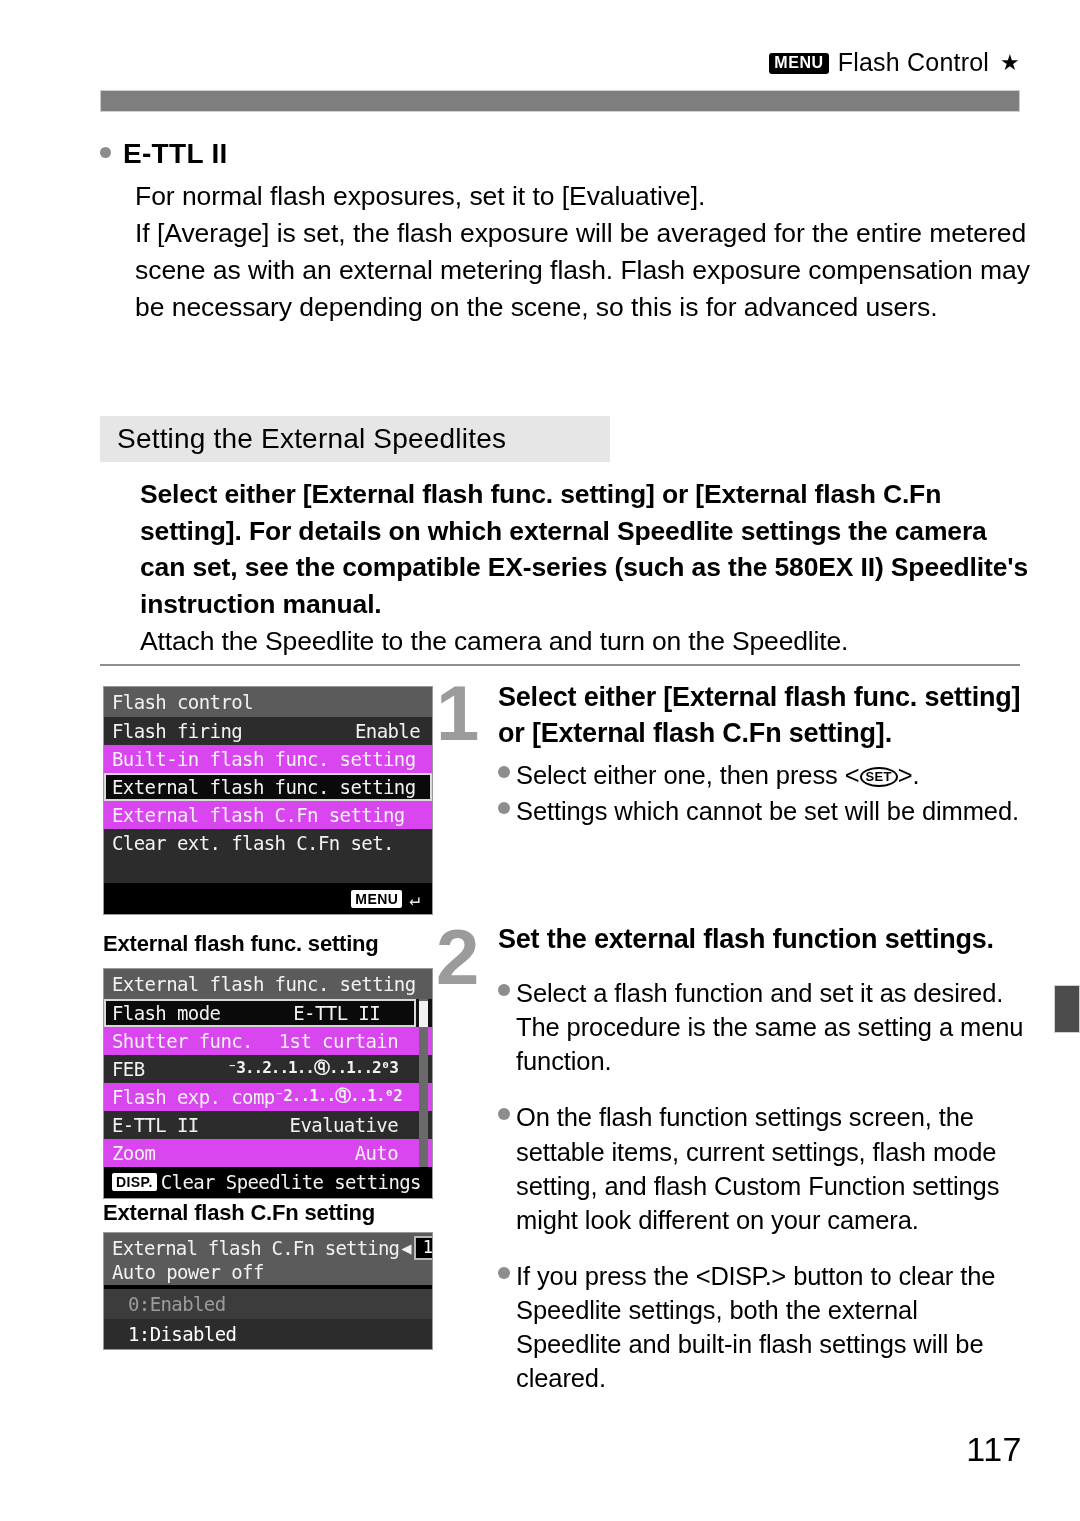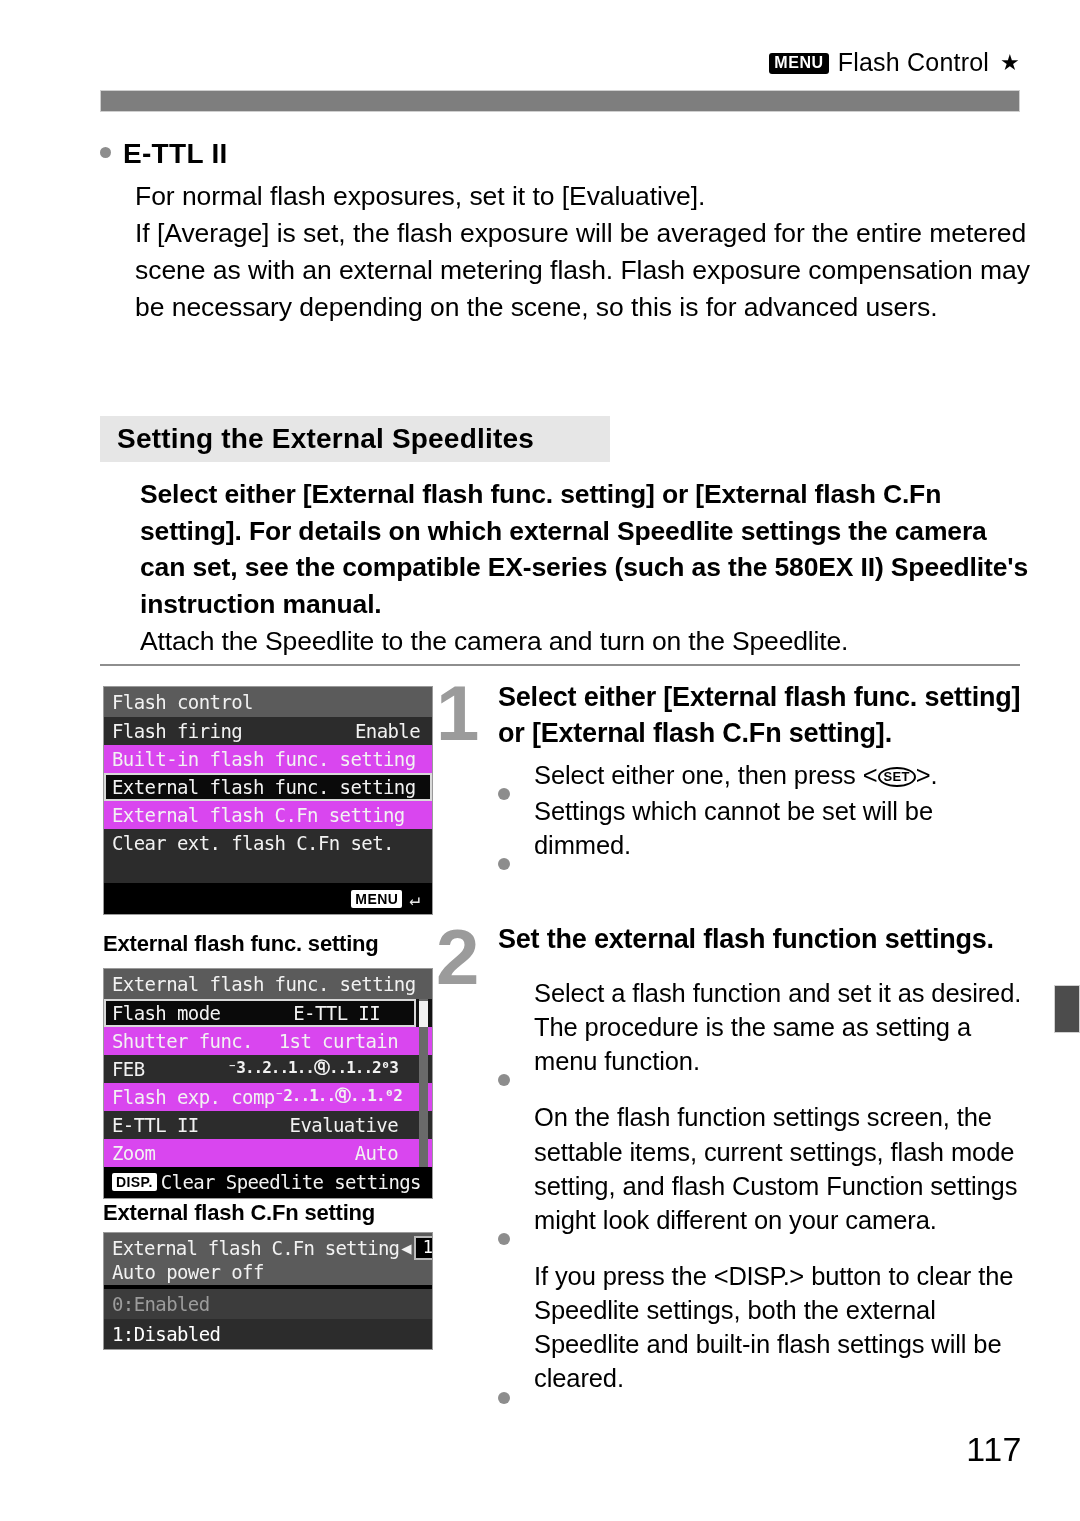--- a/index.html
+++ b/index.html
@@ -78,21 +78,21 @@
     position: absolute;
     left: 100px;
     top: 416px;
     width: 510px;
     height: 46px;
     background: #e6e6e6;
     display: flex;
     align-items: center;
     padding-left: 17px;
     font-size: 28px;
-    font-weight: bold;
+    font-weight: normal;
     letter-spacing: .2px;
   }
 
   .section-lead {
     position: absolute;
     left: 140px;
     top: 476px;
     width: 890px;
     font-size: 26.5px;
     line-height: 1.385;
@@ -202,21 +202,21 @@
     font-size: 19px; letter-spacing: -0.8px; white-space: nowrap;
     display: flex; align-items: center;
   }
   .tri { font-size: 17px; margin: 0 2px; }
   .numbox {
     background: #000; color: #fff; border: 2px solid #b9b9b9;
     font-size: 17px; padding: 0 7px; margin: 0 1px; line-height: 1.15;
   }
   .cfn-line2 { font-size: 19px; letter-spacing: -0.6px; padding-top: 1px; }
   .cfn-divider { height: 4px; background: #000; }
-  .cfn-opt { font-size: 19px; letter-spacing: -0.6px; padding: 4px 0 4px 8px; }
+  .cfn-opt { font-size: 19px; letter-spacing: -0.6px; padding: 4px 0 4px 24px; }
   .cfn-opt.dim { background: #3c3c3c; color: #9c9c9c; }
   .cfn-opt.active { background: #2c2c2c; color: #ffffff; }
 
   
   .step { position: absolute; }
   .step-num {
     position: absolute;
     font-size: 78px;
     font-weight: bold;
     color: #9b9b9b;
@@ -226,26 +226,25 @@
   .step-title {
     font-size: 27px;
     font-weight: bold;
     line-height: 1.33;
     letter-spacing: -0.2px;
     margin: 0 0 6px 0;
   }
   .step-bullets { margin: 0; padding: 0; list-style: none; }
   .step-bullets li {
     display: flex;
-    gap: 24px;
+    gap: 6px;
     font-size: 25.5px;
     line-height: 1.34;
     letter-spacing: -0.1px;
     margin-bottom: 2px;
-    align-items: flex-end;
   }
   .step-bullets .dot-gray { transform: translateY(8px); width: 12px; height: 12px; }
   .set-icon {
     display: inline-block;
     border: 2px solid #000;
     border-radius: 50%;
     font-size: 13px;
     font-weight: bold;
     letter-spacing: .3px;
     padding: 1px 4px 2px 4px;

